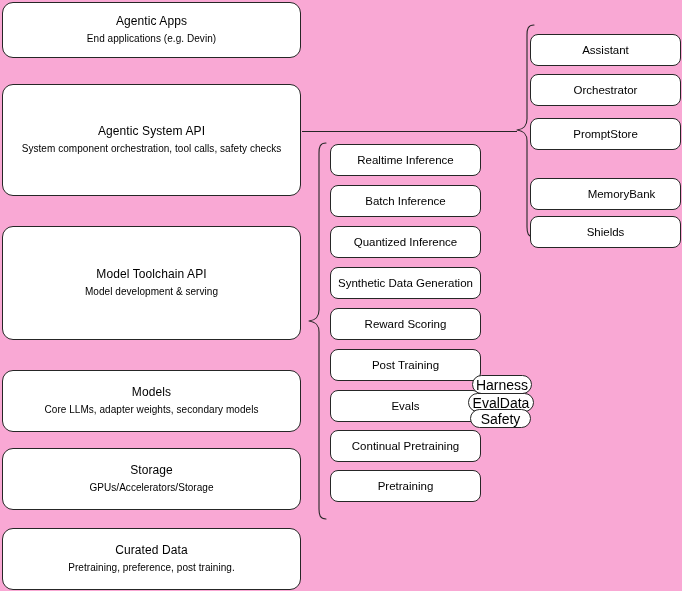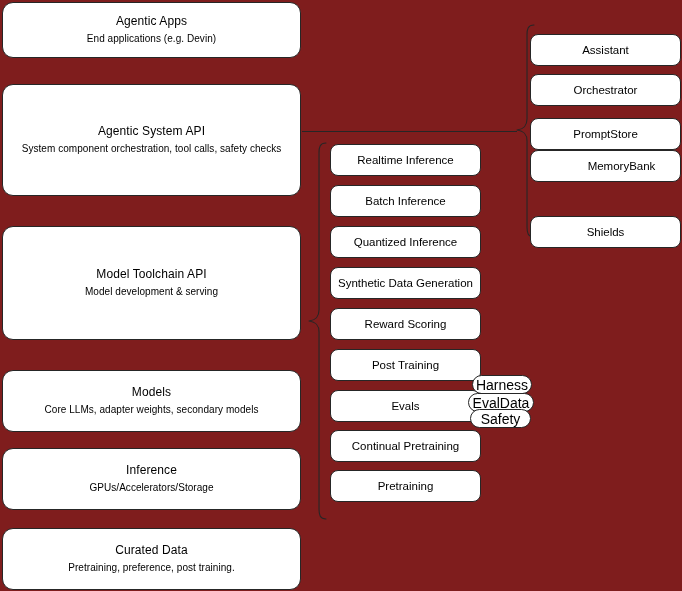--- a/index.html
+++ b/index.html
@@ -10,21 +10,21 @@
   }
   body {
     font-family: "Liberation Sans", sans-serif;
     color: #000000;
     -webkit-font-smoothing: antialiased;
   }
   #canvas {
     position: relative;
     width: 682px;
     height: 591px;
-    background: #7f1d1d;
+    background: #f9a8d4;
     overflow: hidden;
   }
   .box {
     position: absolute;
     box-sizing: border-box;
     border: 1px solid #262626;
     border-radius: 9px;
     background: #ffffff;
     display: flex;
     flex-direction: column;
@@ -106,21 +106,21 @@
     <div class="layer-title">Model Toolchain API</div>
     <div class="layer-sub">Model development &amp; serving</div>
   </div>
 
   <div class="box layer-box" style="top:370px; height:62px;">
     <div class="layer-title">Models</div>
     <div class="layer-sub">Core LLMs, adapter weights, secondary models</div>
   </div>
 
   <div class="box layer-box" style="top:448px; height:62px;">
-    <div class="layer-title">Inference</div>
+    <div class="layer-title">Storage</div>
     <div class="layer-sub">GPUs/Accelerators/Storage</div>
   </div>
 
   <div class="box layer-box" style="top:528px; height:62px;">
     <div class="layer-title">Curated Data</div>
     <div class="layer-sub">Pretraining, preference, post training.</div>
   </div>
 
   <div class="connector" style="left:302px; top:131px; width:215px; height:1px;"></div>
 
@@ -184,20 +184,20 @@
 
   <div class="box cap-box right-box" style="top:34px;">
     <span>Assistant</span>
   </div>
   <div class="box cap-box right-box" style="top:74px;">
     <span>Orchestrator</span>
   </div>
   <div class="box cap-box right-box" style="top:118px;">
     <span>PromptStore</span>
   </div>
-  <div class="box cap-box right-box" style="top:150px;padding-left:32px;">
+  <div class="box cap-box right-box" style="top:178px;padding-left:32px;">
     <span>MemoryBank</span>
   </div>
   <div class="box cap-box right-box" style="top:216px;">
     <span>Shields</span>
   </div>
 
 </div>
 
 </body></html>

